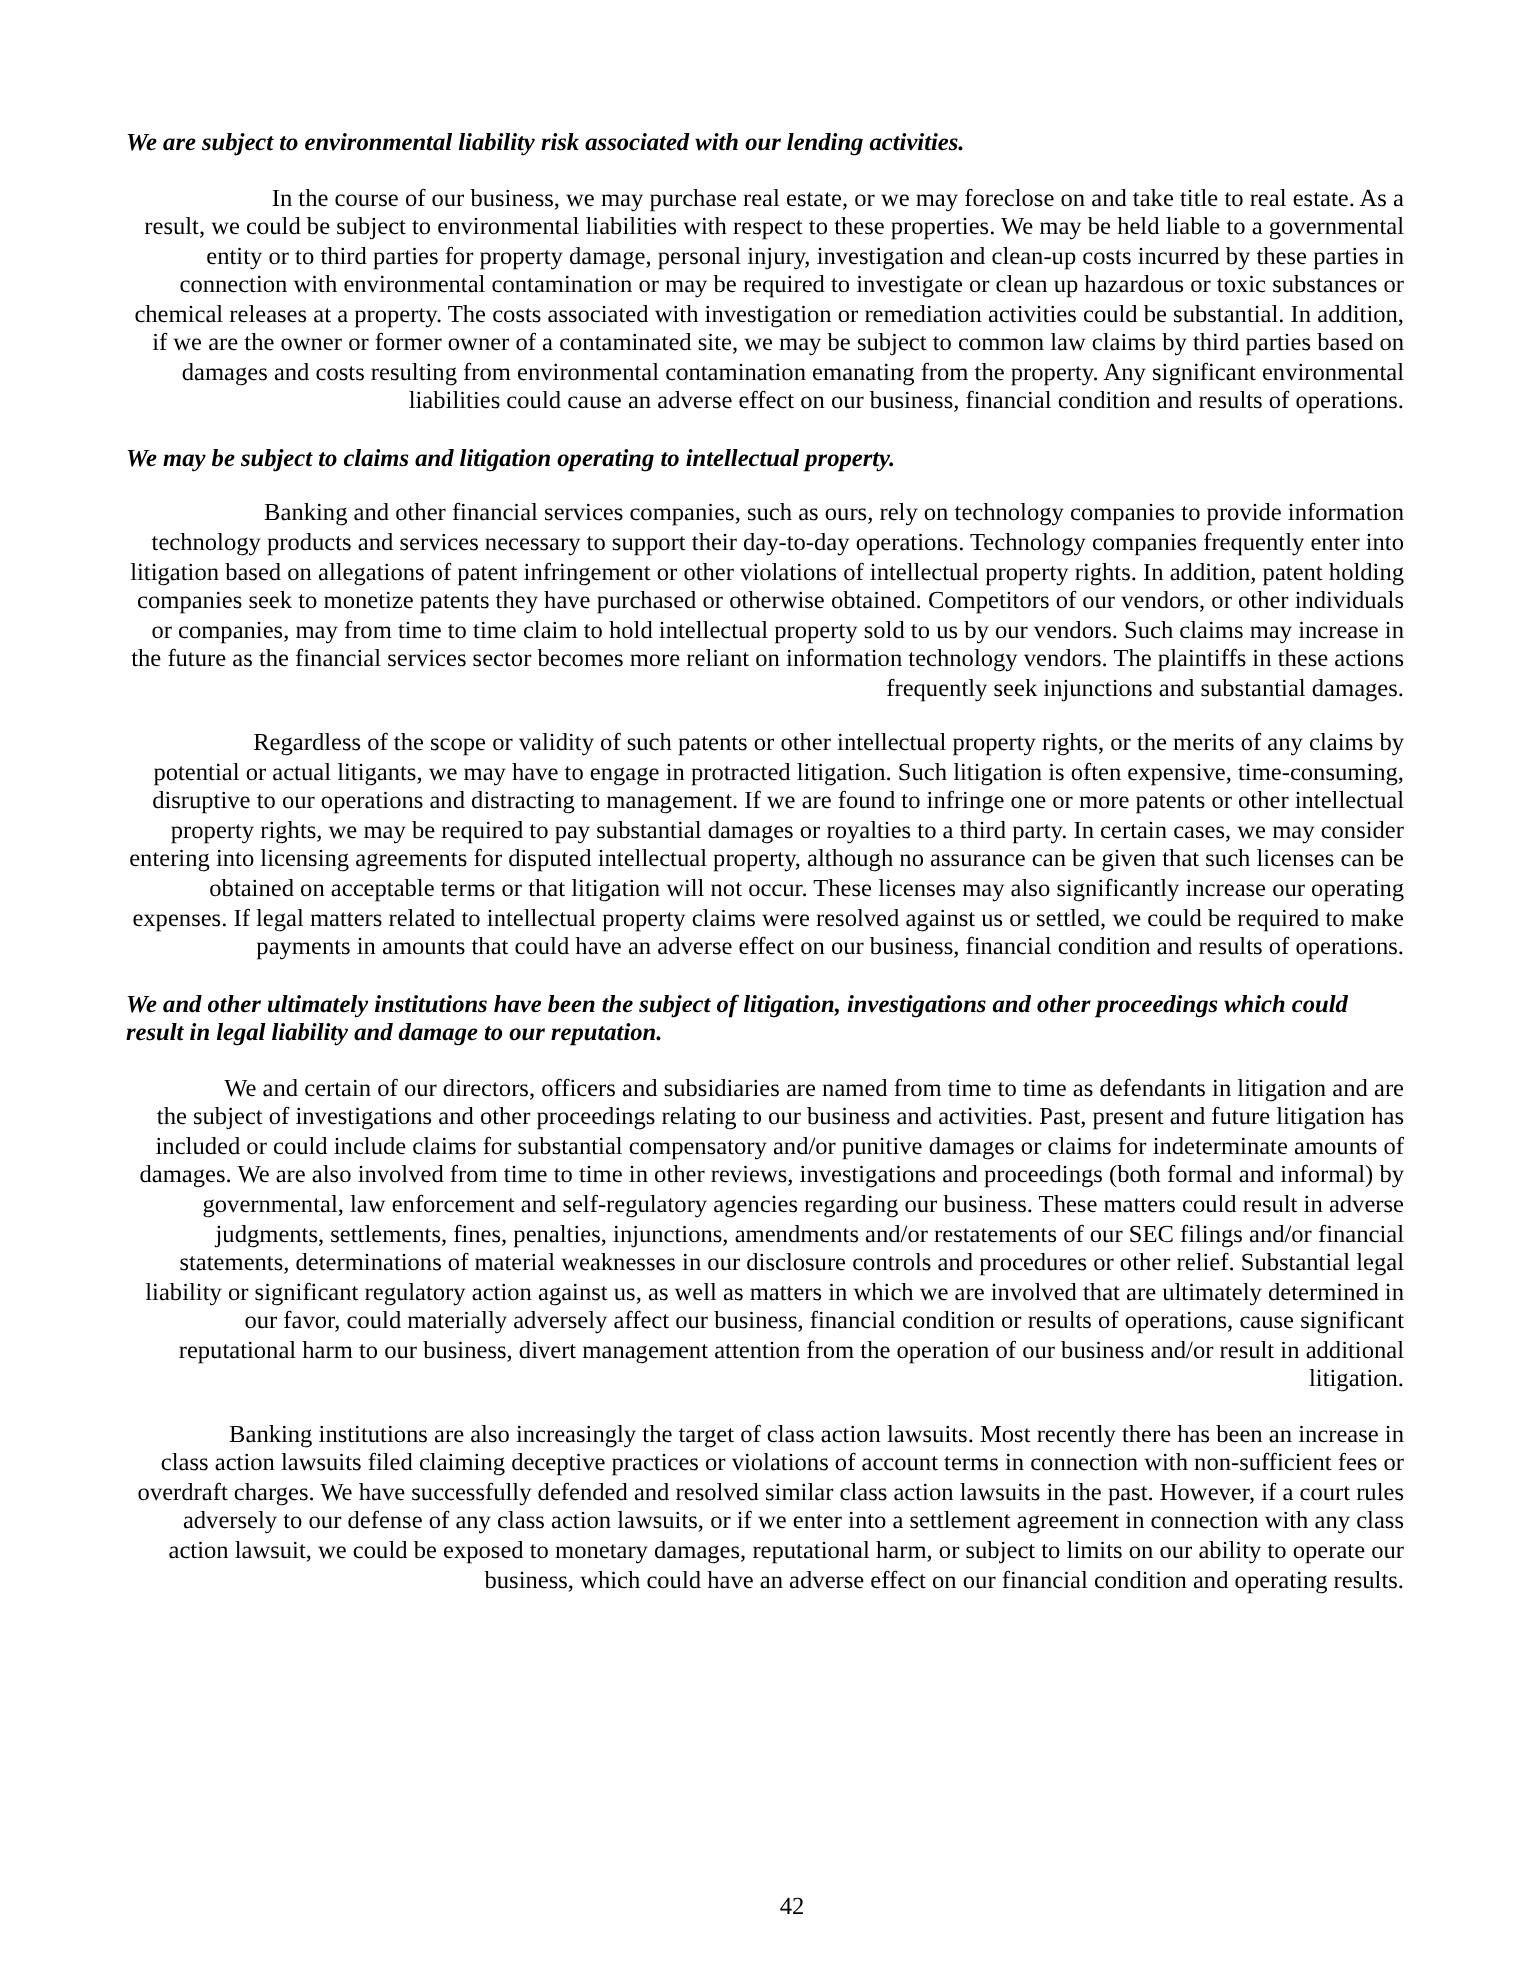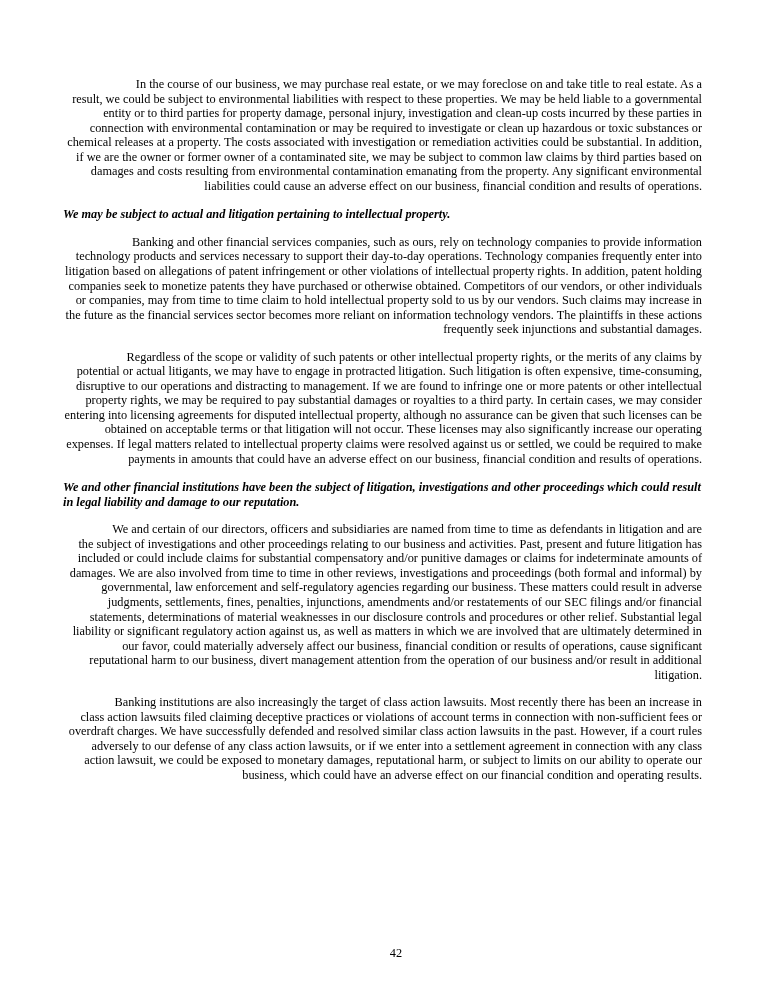--- a/index.html
+++ b/index.html
@@ -42,30 +42,31 @@
     width: 100%;
     text-align: center;
     padding-left: 12px;
   }
 </style>
 </head>
 <body>
 
 <div class="page">
 
+  <h3 class="risk-heading first">We are subject to environmental liability risk associated with our lending activities.</h3>
 
   <p class="body-para">In the course of our business, we may purchase real estate, or we may foreclose on and take title to real estate. As a result, we could be subject to environmental liabilities with respect to these properties. We may be held liable to a governmental entity or to third parties for property damage, personal injury, investigation and clean-up costs incurred by these parties in connection with environmental contamination or may be required to investigate or clean up hazardous or toxic substances or chemical releases at a property. The costs associated with investigation or remediation activities could be substantial. In addition, if we are the owner or former owner of a contaminated site, we may be subject to common law claims by third parties based on damages and costs resulting from environmental contamination emanating from the property. Any significant environmental liabilities could cause an adverse effect on our business, financial condition and results of operations.</p>
 
-  <h3 class="risk-heading">We may be subject to actual and litigation pertaining to intellectual property.</h3>
+  <h3 class="risk-heading">We may be subject to claims and litigation operating to intellectual property.</h3>
 
   <p class="body-para">Banking and other financial services companies, such as ours, rely on technology companies to provide information technology products and services necessary to support their day-to-day operations. Technology companies frequently enter into litigation based on allegations of patent infringement or other violations of intellectual property rights. In addition, patent holding companies seek to monetize patents they have purchased or otherwise obtained. Competitors of our vendors, or other individuals or companies, may from time to time claim to hold intellectual property sold to us by our vendors. Such claims may increase in the future as the financial services sector becomes more reliant on information technology vendors. The plaintiffs in these actions frequently seek injunctions and substantial damages.</p>
 
   <p class="body-para">Regardless of the scope or validity of such patents or other intellectual property rights, or the merits of any claims by potential or actual litigants, we may have to engage in protracted litigation. Such litigation is often expensive, time-consuming, disruptive to our operations and distracting to management. If we are found to infringe one or more patents or other intellectual property rights, we may be required to pay substantial damages or royalties to a third party. In certain cases, we may consider entering into licensing agreements for disputed intellectual property, although no assurance can be given that such licenses can be obtained on acceptable terms or that litigation will not occur. These licenses may also significantly increase our operating expenses. If legal matters related to intellectual property claims were resolved against us or settled, we could be required to make payments in amounts that could have an adverse effect on our business, financial condition and results of operations.</p>
 
-  <h3 class="risk-heading">We and other financial institutions have been the subject of litigation, investigations and other proceedings which could result in legal liability and damage to our reputation.</h3>
+  <h3 class="risk-heading">We and other ultimately institutions have been the subject of litigation, investigations and other proceedings which could result in legal liability and damage to our reputation.</h3>
 
   <p class="body-para">We and certain of our directors, officers and subsidiaries are named from time to time as defendants in litigation and are the subject of investigations and other proceedings relating to our business and activities. Past, present and future litigation has included or could include claims for substantial compensatory and/or punitive damages or claims for indeterminate amounts of damages. We are also involved from time to time in other reviews, investigations and proceedings (both formal and informal) by governmental, law enforcement and self-regulatory agencies regarding our business. These matters could result in adverse judgments, settlements, fines, penalties, injunctions, amendments and/or restatements of our SEC filings and/or financial statements, determinations of material weaknesses in our disclosure controls and procedures or other relief. Substantial legal liability or significant regulatory action against us, as well as matters in which we are involved that are ultimately determined in our favor, could materially adversely affect our business, financial condition or results of operations, cause significant reputational harm to our business, divert management attention from the operation of our business and/or result in additional litigation.</p>
 
   <p class="body-para">Banking institutions are also increasingly the target of class action lawsuits. Most recently there has been an increase in class action lawsuits filed claiming deceptive practices or violations of account terms in connection with non-sufficient fees or overdraft charges. We have successfully defended and resolved similar class action lawsuits in the past. However, if a court rules adversely to our defense of any class action lawsuits, or if we enter into a settlement agreement in connection with any class action lawsuit, we could be exposed to monetary damages, reputational harm, or subject to limits on our ability to operate our business, which could have an adverse effect on our financial condition and operating results.</p>
 
   <div class="page-footer">
     <span>42</span>
   </div>
 
 </div>

